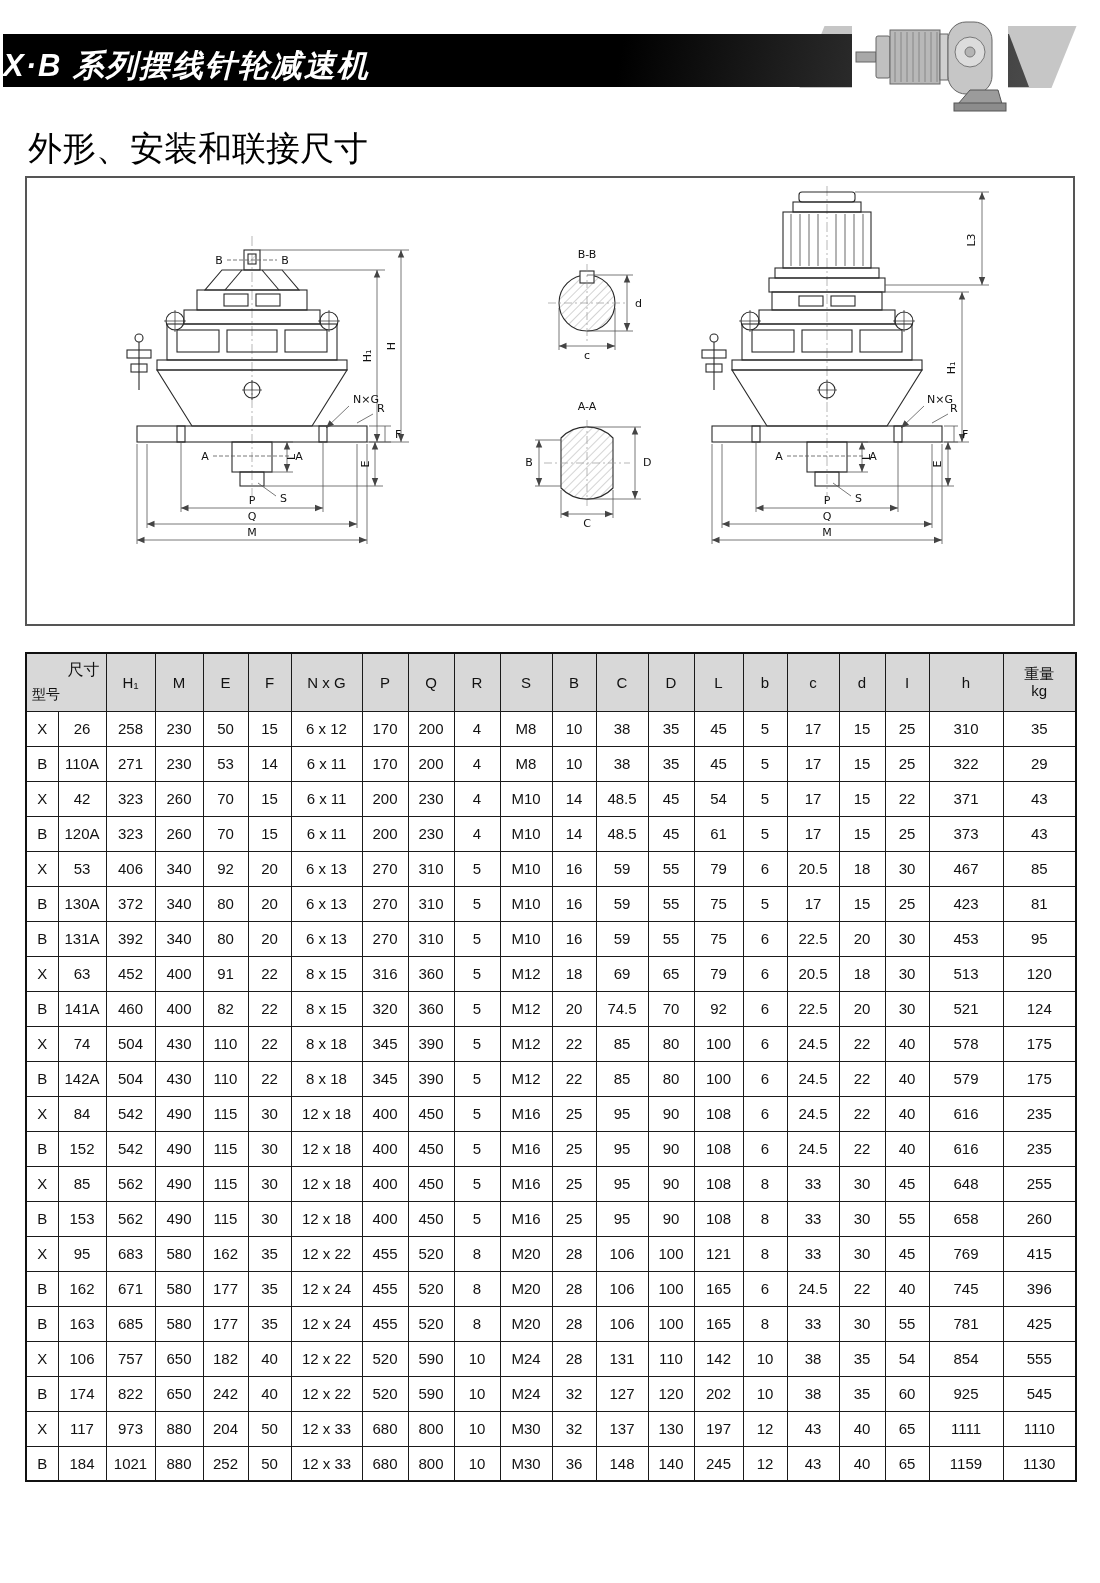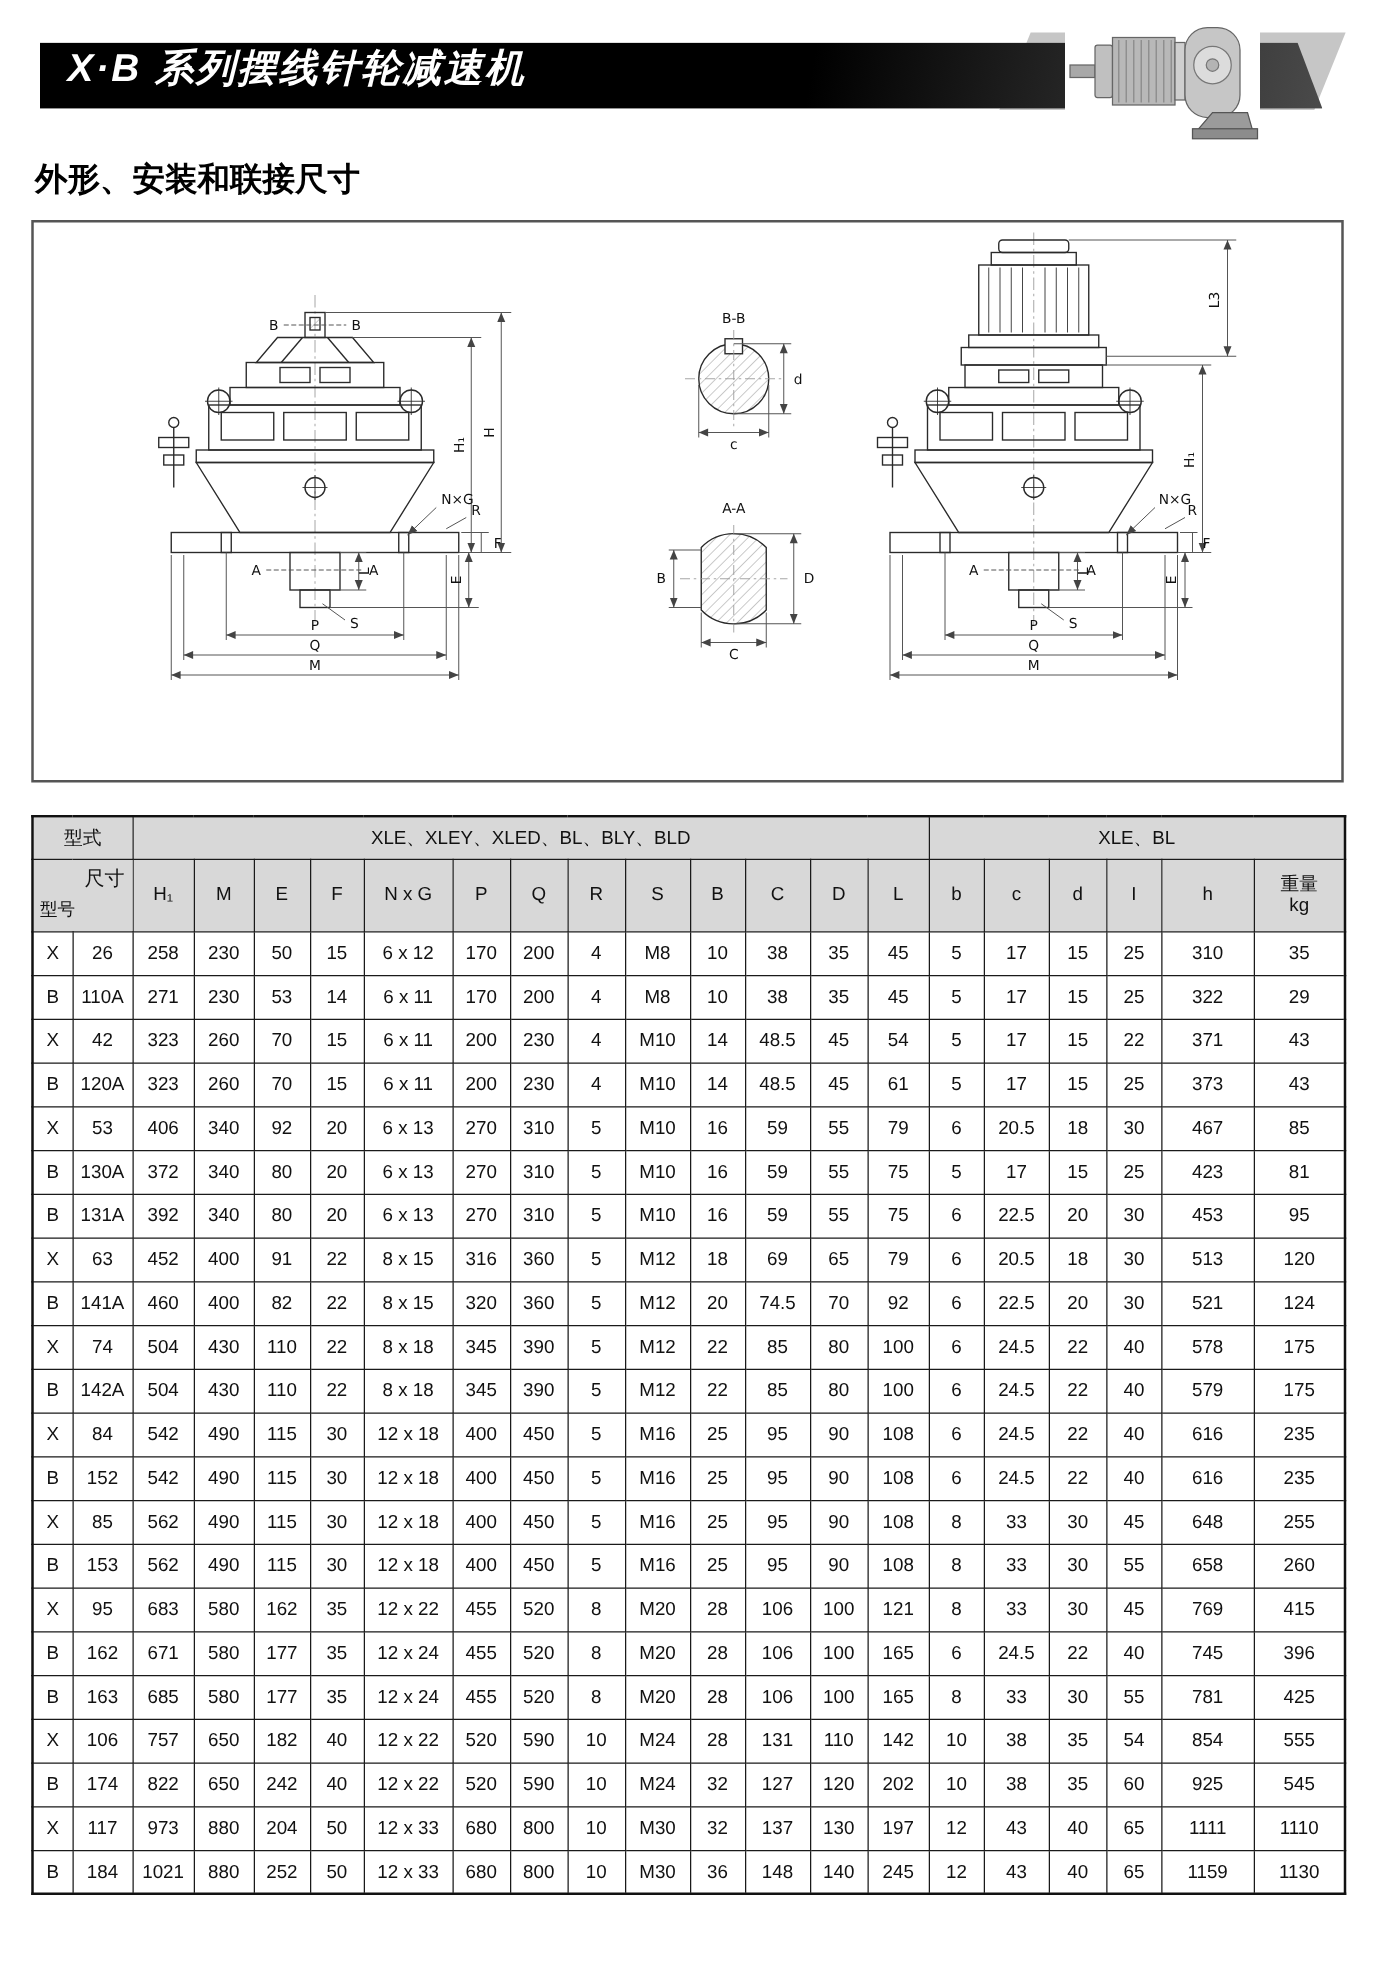--- a/index.html
+++ b/index.html
@@ -8,36 +8,36 @@
     width:1100px; height:1583px; position:relative; overflow:hidden;
     font-family:"Liberation Sans","DejaVu Sans",sans-serif; color:#111;
   }
   
   .header-area { position:absolute; top:0; left:0; width:1100px; height:118px; }
   .banner-grey {
     position:absolute; top:26px; left:812px; width:252px; height:62px;
     background:#c6c6c6; transform:skewX(-22deg); z-index:0;
   }
   .banner-black {
-    position:absolute; top:34px; left:32px; width:1026px; height:53px; z-index:1;
+    position:absolute; top:34px; left:3px; width:1026px; height:53px; z-index:1;
     background:linear-gradient(100deg,#000 60%,#2e2e2e 85%,#4a4a4a);
     clip-path:polygon(0 0, calc(100% - 20px) 0, 100% 100%, 0 100%);
-    display:flex; align-items:flex-start; padding-left:22px;
+    display:flex; align-items:flex-end; 
   }
   .banner-black h1 {
     color:#fff; font-size:31px; font-weight:bold; font-style:italic; letter-spacing:2px;
     white-space:nowrap;
   }
   .motor-photo {
     position:absolute; left:852px; top:2px; width:156px; height:112px;
     background:#fff; z-index:2;
   }
   
   .subtitle {
-    position:absolute; top:126px; left:28px; font-size:26px; font-weight:bold; color:#000;
+    position:absolute; top:126px; left:28px; font-size:34px; font-weight:normal; color:#000;
   }
   
   .drawing-box {
     position:absolute; top:176px; left:25px; width:1050px; height:450px;
     border:2px solid #555; background:#fff;
   }
   .drawing-box svg { display:block; width:1046px; height:446px; }
   .drawing-box text { font-size:11px; fill:#111; stroke:none; font-family:"DejaVu Sans",sans-serif; }
   
   table.spec {
@@ -343,25 +343,20 @@
         <col style="width: 46px;">
         <col style="width: 49px;">
         <col style="width: 44px;">
         <col style="width: 52px;">
         <col style="width: 46px;">
         <col style="width: 44px;">
         <col style="width: 74px;">
         <col style="width: 73px;">
       </colgroup>
     <thead>
-      <tr class="group-row">
-        <th colspan="2">型式</th>
-        <th colspan="13">XLE、XLEY、XLED、BL、BLY、BLD</th>
-        <th colspan="6">XLE、BL</th>
-      </tr>
       <tr class="colhead-row">
         <th colspan="2" class="diag">
           <span class="tr">尺寸</span>
           <span class="bl">型号</span>
         </th>
       <th>H₁</th>
           <th>M</th>
           <th>E</th>
           <th>F</th>
           <th>N x G</th>

